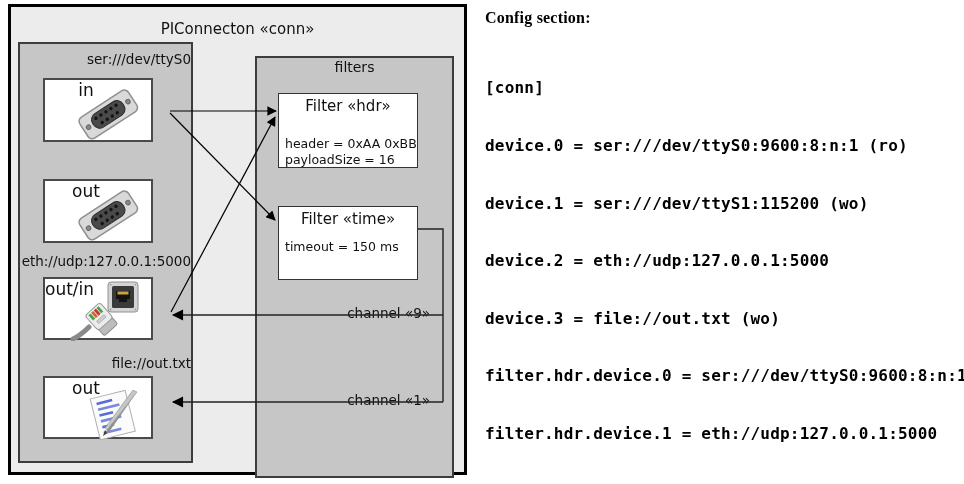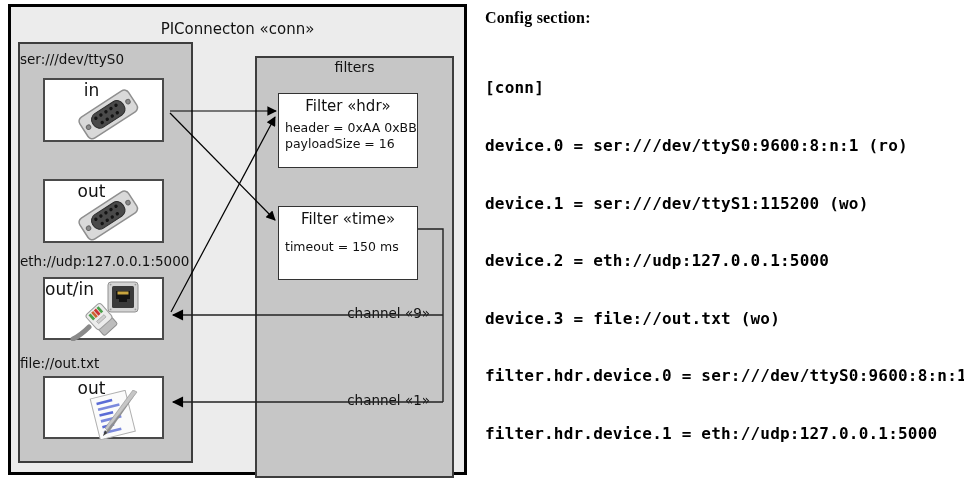--- a/index.html
+++ b/index.html
@@ -10,29 +10,29 @@
   .frame{position:absolute;left:8px;top:4px;width:459px;height:471px;
          border:3px solid #000;background:#ececec;box-sizing:border-box;}
   .diagram-title{position:absolute;left:8px;top:8px;width:459px;text-align:center;
          font-size:15px;color:#111;margin-top:12px;}
 
   .panel{position:absolute;background:#c6c6c6;border:2px solid #3d3d3d;box-sizing:border-box;}
   .panel-devices{left:18px;top:42px;width:175px;height:421px;}
   .panel-filters{left:255px;top:56px;width:199px;height:422px;}
   .panel-title{position:absolute;left:0;top:1px;width:100%;text-align:center;font-size:14px;}
 
-  .dev-label{position:absolute;left:0;width:171px;text-align:left;font-size:13.5px;white-space:nowrap;}
-  .dev-box{position:absolute;left:23px;width:121px;background:#fff;border:2px solid #4a4a4a;box-sizing:border-box;}
+  .dev-label{position:absolute;left:0;width:171px;text-align:right;font-size:13.5px;white-space:nowrap;}
+  .dev-box{position:absolute;left:23px;width:110px;background:#fff;border:2px solid #4a4a4a;box-sizing:border-box;}
   .io-label{position:absolute;left:0;right:24px;top:0;text-align:center;font-size:17px;}
   .io-label-left{position:absolute;left:0;top:0;font-size:17px;}
   .dev-icon{position:absolute;}
 
   .filter-box{position:absolute;left:21px;width:140px;background:#fff;border:1.5px solid #333;box-sizing:border-box;}
   .filter-title{text-align:center;font-size:15px;margin-top:3px;}
-  .filter-props{margin:5px 0 0 6px;font-size:12.5px;line-height:15.5px;}
+  .filter-props{margin:21px 0 0 6px;font-size:12.5px;line-height:15.5px;}
   .filter-props.single{margin-top:11px;}
 
   .channel-label{position:absolute;right:22px;font-size:13.5px;white-space:nowrap;}
 
   .connections{position:absolute;left:0;top:0;width:964px;height:484px;pointer-events:none;}
 
   
   .config-title{position:absolute;left:485px;top:9px;
       font-family:Liberation Serif, serif;font-weight:bold;font-size:16px;
       letter-spacing:0.2px;color:#000;white-space:pre;}

